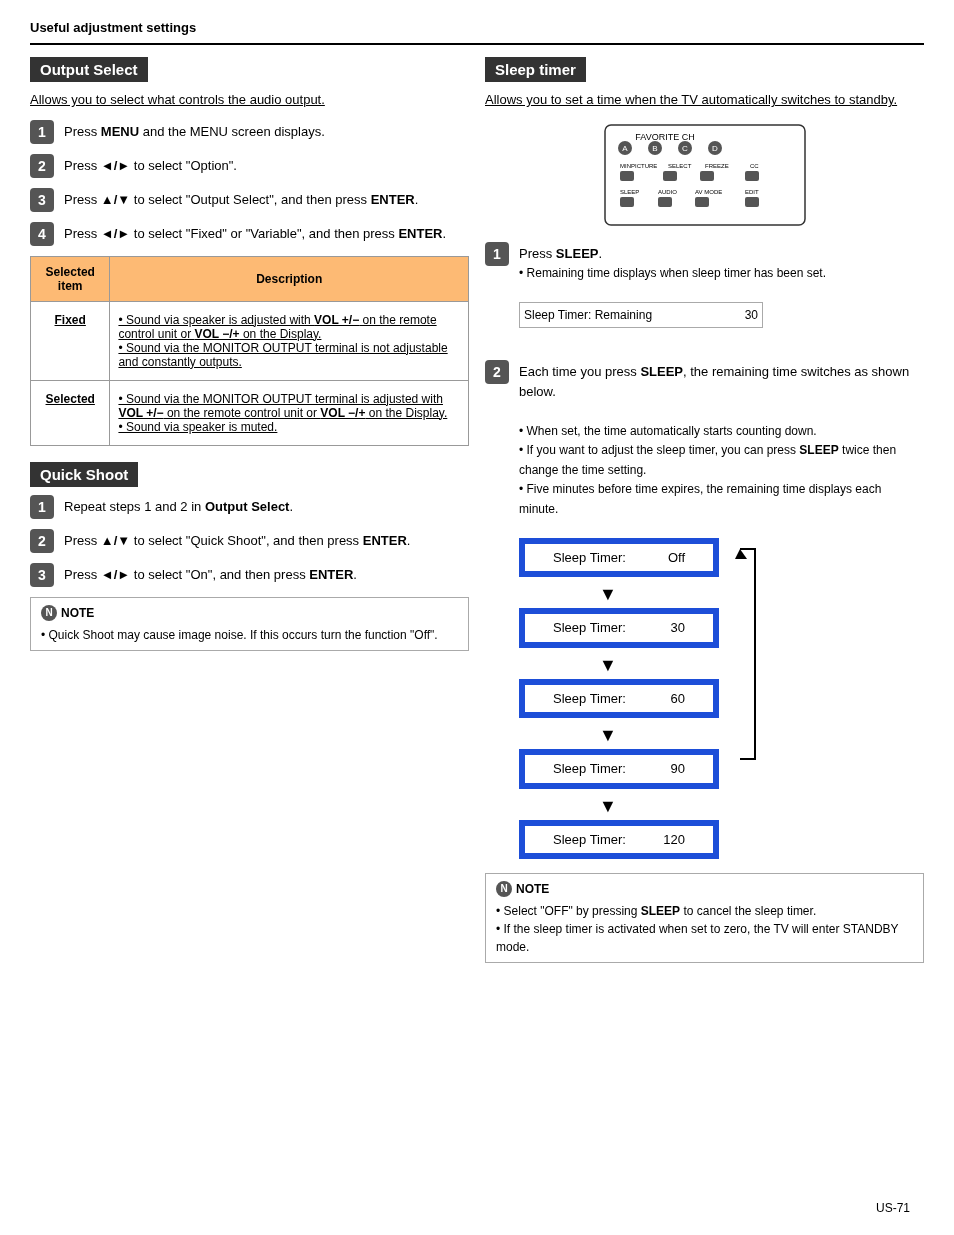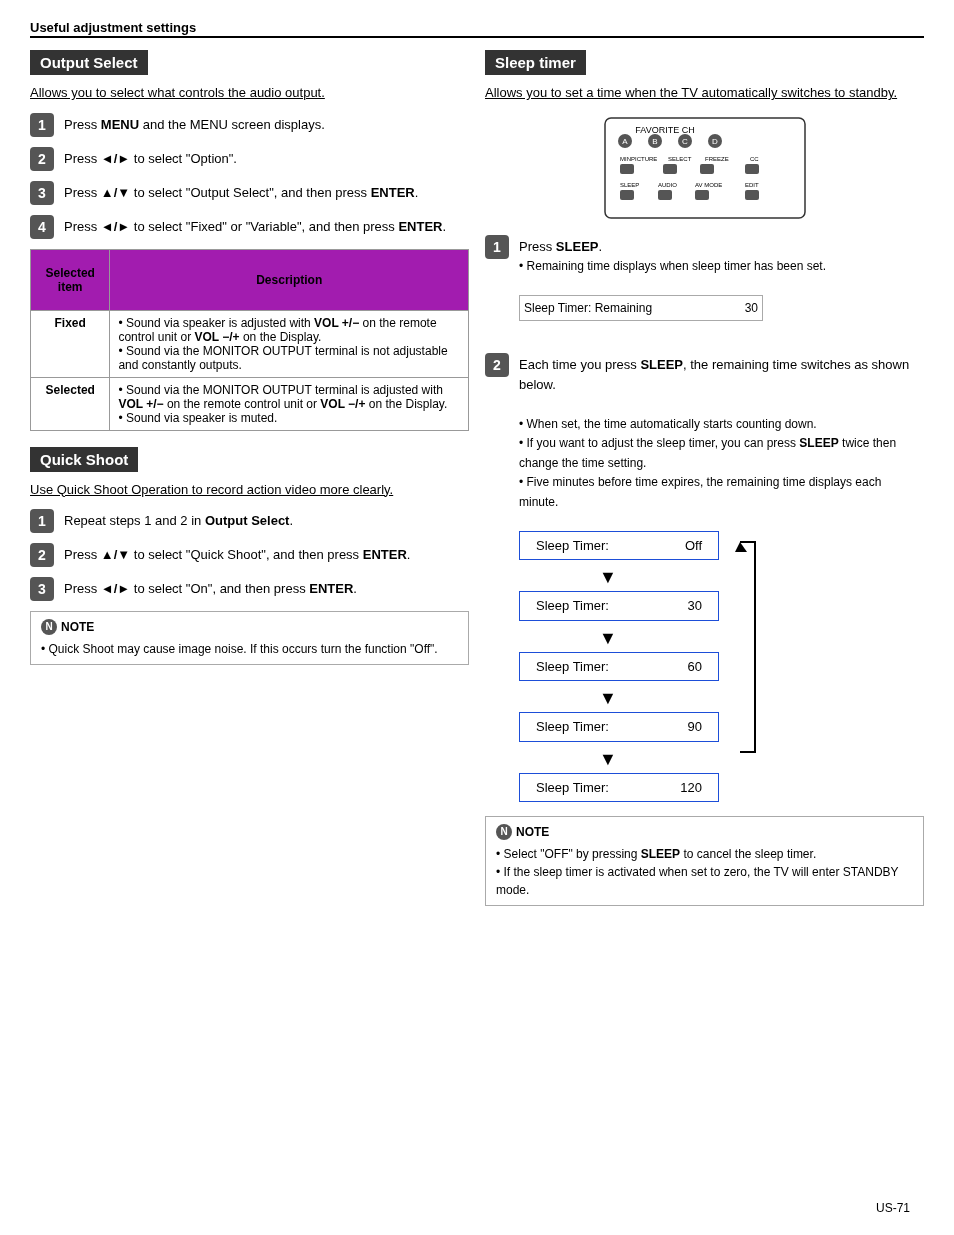--- a/index.html
+++ b/index.html
@@ -9,21 +9,21 @@
       background: #fff;
       color: #000;
       width: 954px;
       min-height: 1235px;
       padding: 20px 30px;
     }
     .page-title {
       font-size: 13px;
       font-weight: bold;
       border-bottom: 2px solid #000;
-      padding-bottom: 1px;
+      padding-bottom: 8px;
       margin-bottom: 12px;
     }
     .two-col {
       display: flex;
       gap: 16px;
     }
     .left-col {
       flex: 1;
     }
     .right-col {
@@ -72,30 +72,31 @@
       font-weight: bold;
     }
     
     .desc-table {
       width: 100%;
       border-collapse: collapse;
       margin-bottom: 16px;
       font-size: 12px;
     }
     .desc-table th {
-      background: #a21caf;
+      background: #fdba74;
       border: 1px solid #999;
-      padding: 16px 8px;
+      padding: 8px 8px;
       text-align: center;
       font-weight: bold;
     }
     .desc-table td {
       border: 1px solid #999;
-      padding: 5px 8px;
+      padding: 11px 8px;
       vertical-align: top;
+      text-decoration: underline;
     }
     .desc-table td:first-child {
       font-weight: bold;
       text-align: center;
       white-space: nowrap;
     }
     
     .quick-shoot-section {
       margin-top: 16px;
     }
@@ -127,25 +128,25 @@
       line-height: 16px;
     }
     
     .remote-img {
       display: flex;
       justify-content: center;
       margin-bottom: 12px;
     }
     
     .sleep-display {
-      border: 1px solid #1d4ed8;
+      border: 6px solid #1d4ed8;
       display: flex;
       justify-content: space-between;
       align-items: center;
-      padding: 4px 16px;
+      padding: 4px 28px;
       font-size: 13px;
       margin-bottom: 4px;
       width: 200px;
     }
     .sleep-timer-remaining {
       display: flex;
       justify-content: space-between;
       align-items: center;
       padding: 3px 4px;
       font-size: 12px;
@@ -213,21 +214,20 @@
               • Sound via the MONITOR OUTPUT terminal is adjusted with <b>VOL +/−</b> on the remote control unit or <b>VOL −/+</b> on the Display.<br>
               • Sound via speaker is muted.
             </td>
           </tr>
         </tbody>
       </table>
     </div>
 
     <div class="quick-shoot-section">
       <div class="section-header">Quick Shoot</div>
-      <p class="section-desc">Use Quick Shoot Operation to record action video more clearly.</p>
 
       <div class="step-row">
         <div class="step-num">1</div>
         <div class="step-text">Repeat steps 1 and 2 in <b>Output Select</b>.</div>
       </div>
       <div class="step-row">
         <div class="step-num">2</div>
         <div class="step-text">Press <b>▲/▼</b> to select "Quick Shoot", and then press <b>ENTER</b>.</div>
       </div>
       <div class="step-row">

